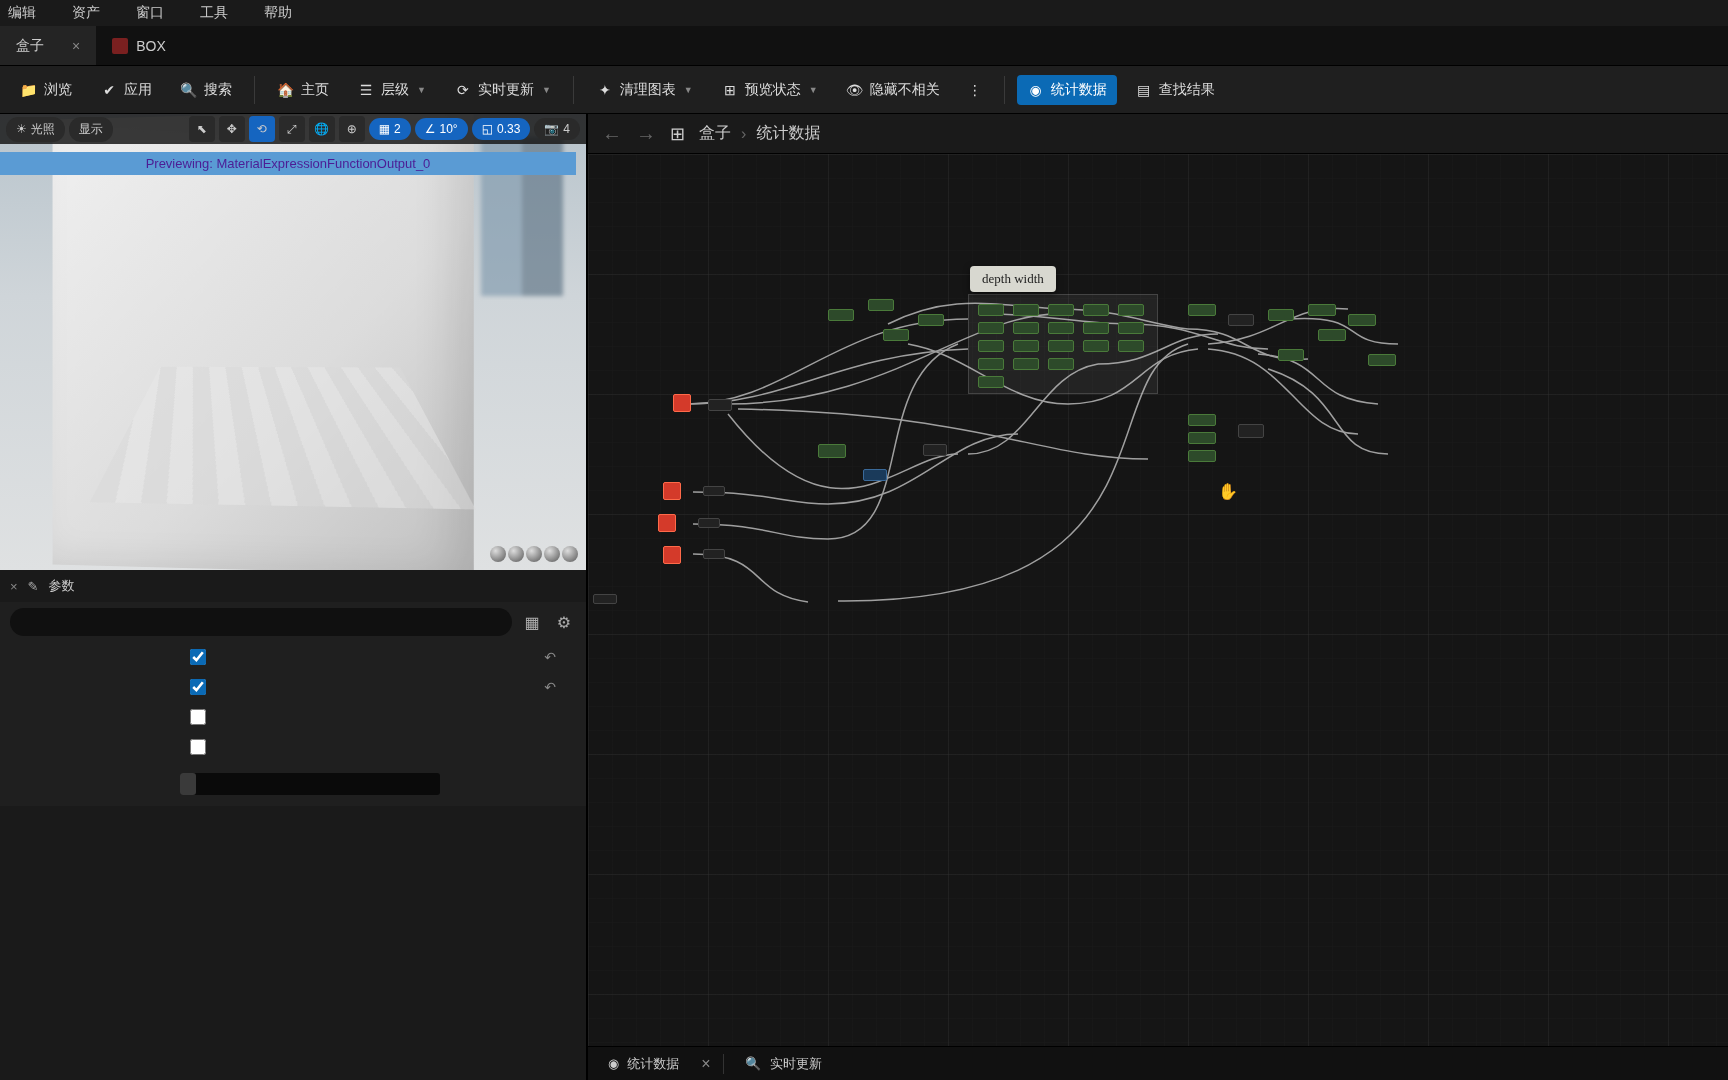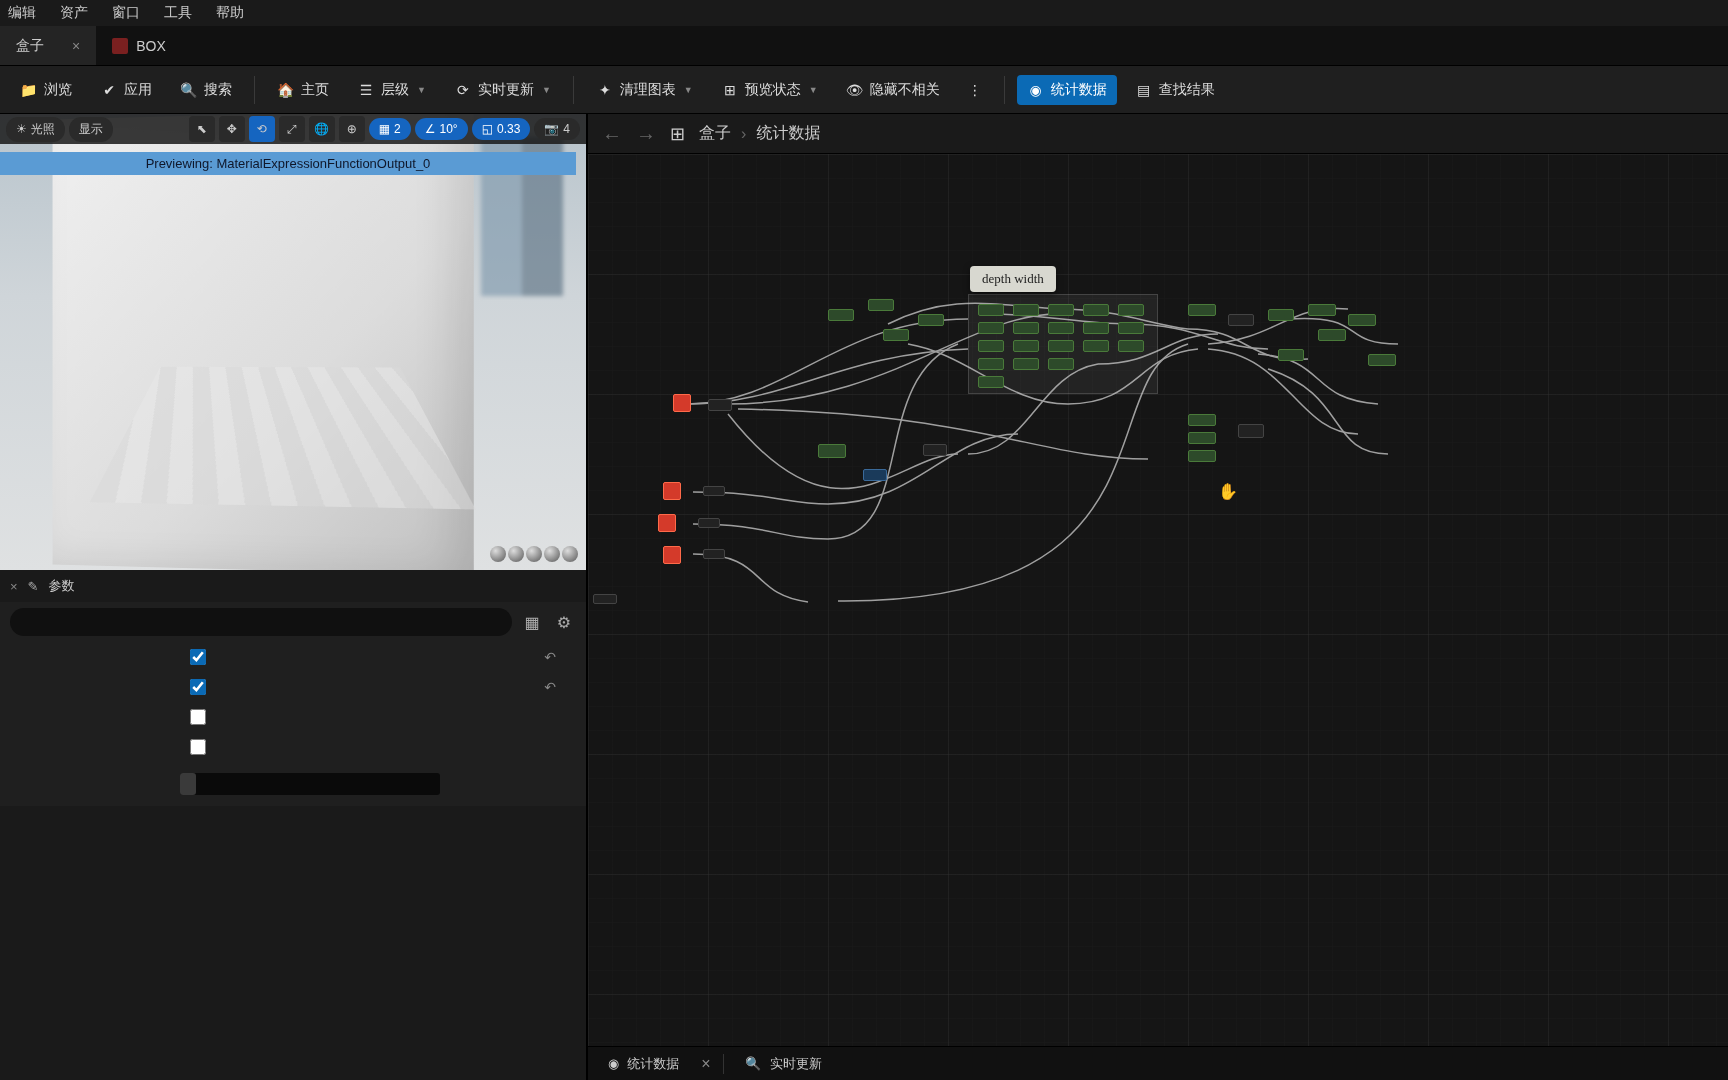--- a/index.html
+++ b/index.html
@@ -1,18 +1,18 @@
 <!DOCTYPE html>
 <html><head>
 <meta charset="utf-8">
 <style>
 * { margin: 0; padding: 0; box-sizing: border-box; font-family: "Segoe UI", Arial, sans-serif; }
 body { background: #1a1a1a; color: #ccc; width: 1728px; height: 1080px; overflow: hidden; position: relative; }
 
-.menubar { height: 26px; background: #1a1a1a; display: flex; align-items: center; gap: 24px; padding-left: 8px; font-size: 14px; }
+.menubar { height: 26px; background: #1a1a1a; display: flex; align-items: center; gap: 36px; padding-left: 8px; font-size: 14px; }
 .menubar span { cursor: pointer; }
 
 .tabbar { height: 40px; background: #111; display: flex; align-items: center; border-bottom: 1px solid #000; }
 .tab { display: flex; align-items: center; height: 100%; padding: 0 16px; gap: 8px; position: relative; font-size: 14px; }
 .tab.active { background: #242424; }
 .tab-close { color: #888; font-size: 14px; margin-left: 20px; cursor: pointer; }
 .tab-icon { width: 16px; height: 16px; background: #7a2020; border-radius: 2px; }
 
 .toolbar { height: 48px; background: #1f1f1f; display: flex; align-items: center; padding: 0 10px; gap: 8px; border-bottom: 1px solid #000; }
 .tbtn { display: flex; align-items: center; gap: 6px; padding: 6px 10px; border-radius: 4px; cursor: pointer; font-size: 14px; color: #ddd; }
@@ -24,21 +24,21 @@
 .main { display: flex; height: calc(100% - 26px - 40px - 48px); }
 .left-col { width: 588px; display: flex; flex-direction: column; border-right: 2px solid #000; }
 .right-col { flex: 1; display: flex; flex-direction: column; position: relative; }
 
 .viewport { height: 456px; position: relative; background: linear-gradient(#b8c4cc 0%, #cfd5d9 40%, #dfe1e2 100%); overflow: hidden; }
 .vp-toolbar { position: absolute; top: 0; left: 0; right: 0; height: 30px; background: rgba(25,25,25,0.85); display: flex; align-items: center; padding: 0 6px; gap: 4px; }
 .vp-pill { background: #2a2a2a; color: #ccc; padding: 4px 10px; border-radius: 12px; font-size: 12px; cursor: pointer; display: flex; align-items: center; gap: 4px; }
 .vp-pill.blue { background: #1565c0; color: #fff; }
 .vp-iconbtn { width: 26px; height: 26px; background: #2a2a2a; border-radius: 4px; display: flex; align-items: center; justify-content: center; cursor: pointer; font-size: 12px; }
 .vp-iconbtn.blue { background: #1565c0; }
-.preview-label { position: absolute; top: 38px; left: 0; right: 10px; background: #5a9bd4; color: #0f172a; text-align: center; padding: 4px; font-size: 13px; font-weight: 500; }
+.preview-label { position: absolute; top: 38px; left: 0; right: 10px; background: #5a9bd4; color: #4c1d95; text-align: center; padding: 4px; font-size: 13px; font-weight: 500; }
 .vp-cube { position: absolute; left: 8%; top: 0; width: 72%; height: 100%; background: linear-gradient(135deg, #f0f0f0 0%, #dcdcdc 60%, #c0c0c0 100%); transform: perspective(600px) rotateY(-4deg); box-shadow: inset -20px 0 40px rgba(0,0,0,0.1); }
 .vp-floor { position: absolute; left: 20%; right: 10%; top: 42%; bottom: 8%; background: repeating-linear-gradient(80deg, #d8d8d8 0 20px, #e8e8e8 20px 40px), repeating-linear-gradient(-10deg, rgba(200,180,80,0.2) 0 3px, transparent 3px 70px); opacity: 0.55; transform: perspective(400px) rotateX(55deg); }
 .vp-building { position: absolute; right: 4%; top: 5%; width: 14%; height: 35%; background: linear-gradient(90deg, #7a95aa 0 50%, #546b7e 50% 100%); opacity: 0.6; filter: blur(2px); }
 .vp-spheres { position: absolute; right: 8px; bottom: 8px; display: flex; gap: 2px; }
 .vp-sphere { width: 16px; height: 16px; border-radius: 50%; background: radial-gradient(circle at 35% 30%, #ddd, #555); cursor: pointer; }
 
 .panel-header { height: 32px; background: #1a1a1a; display: flex; align-items: center; padding: 0 10px; gap: 10px; font-size: 13px; }
 .panel-close { color: #888; cursor: pointer; }
 .pencil-icon { color: #aaa; }
 

